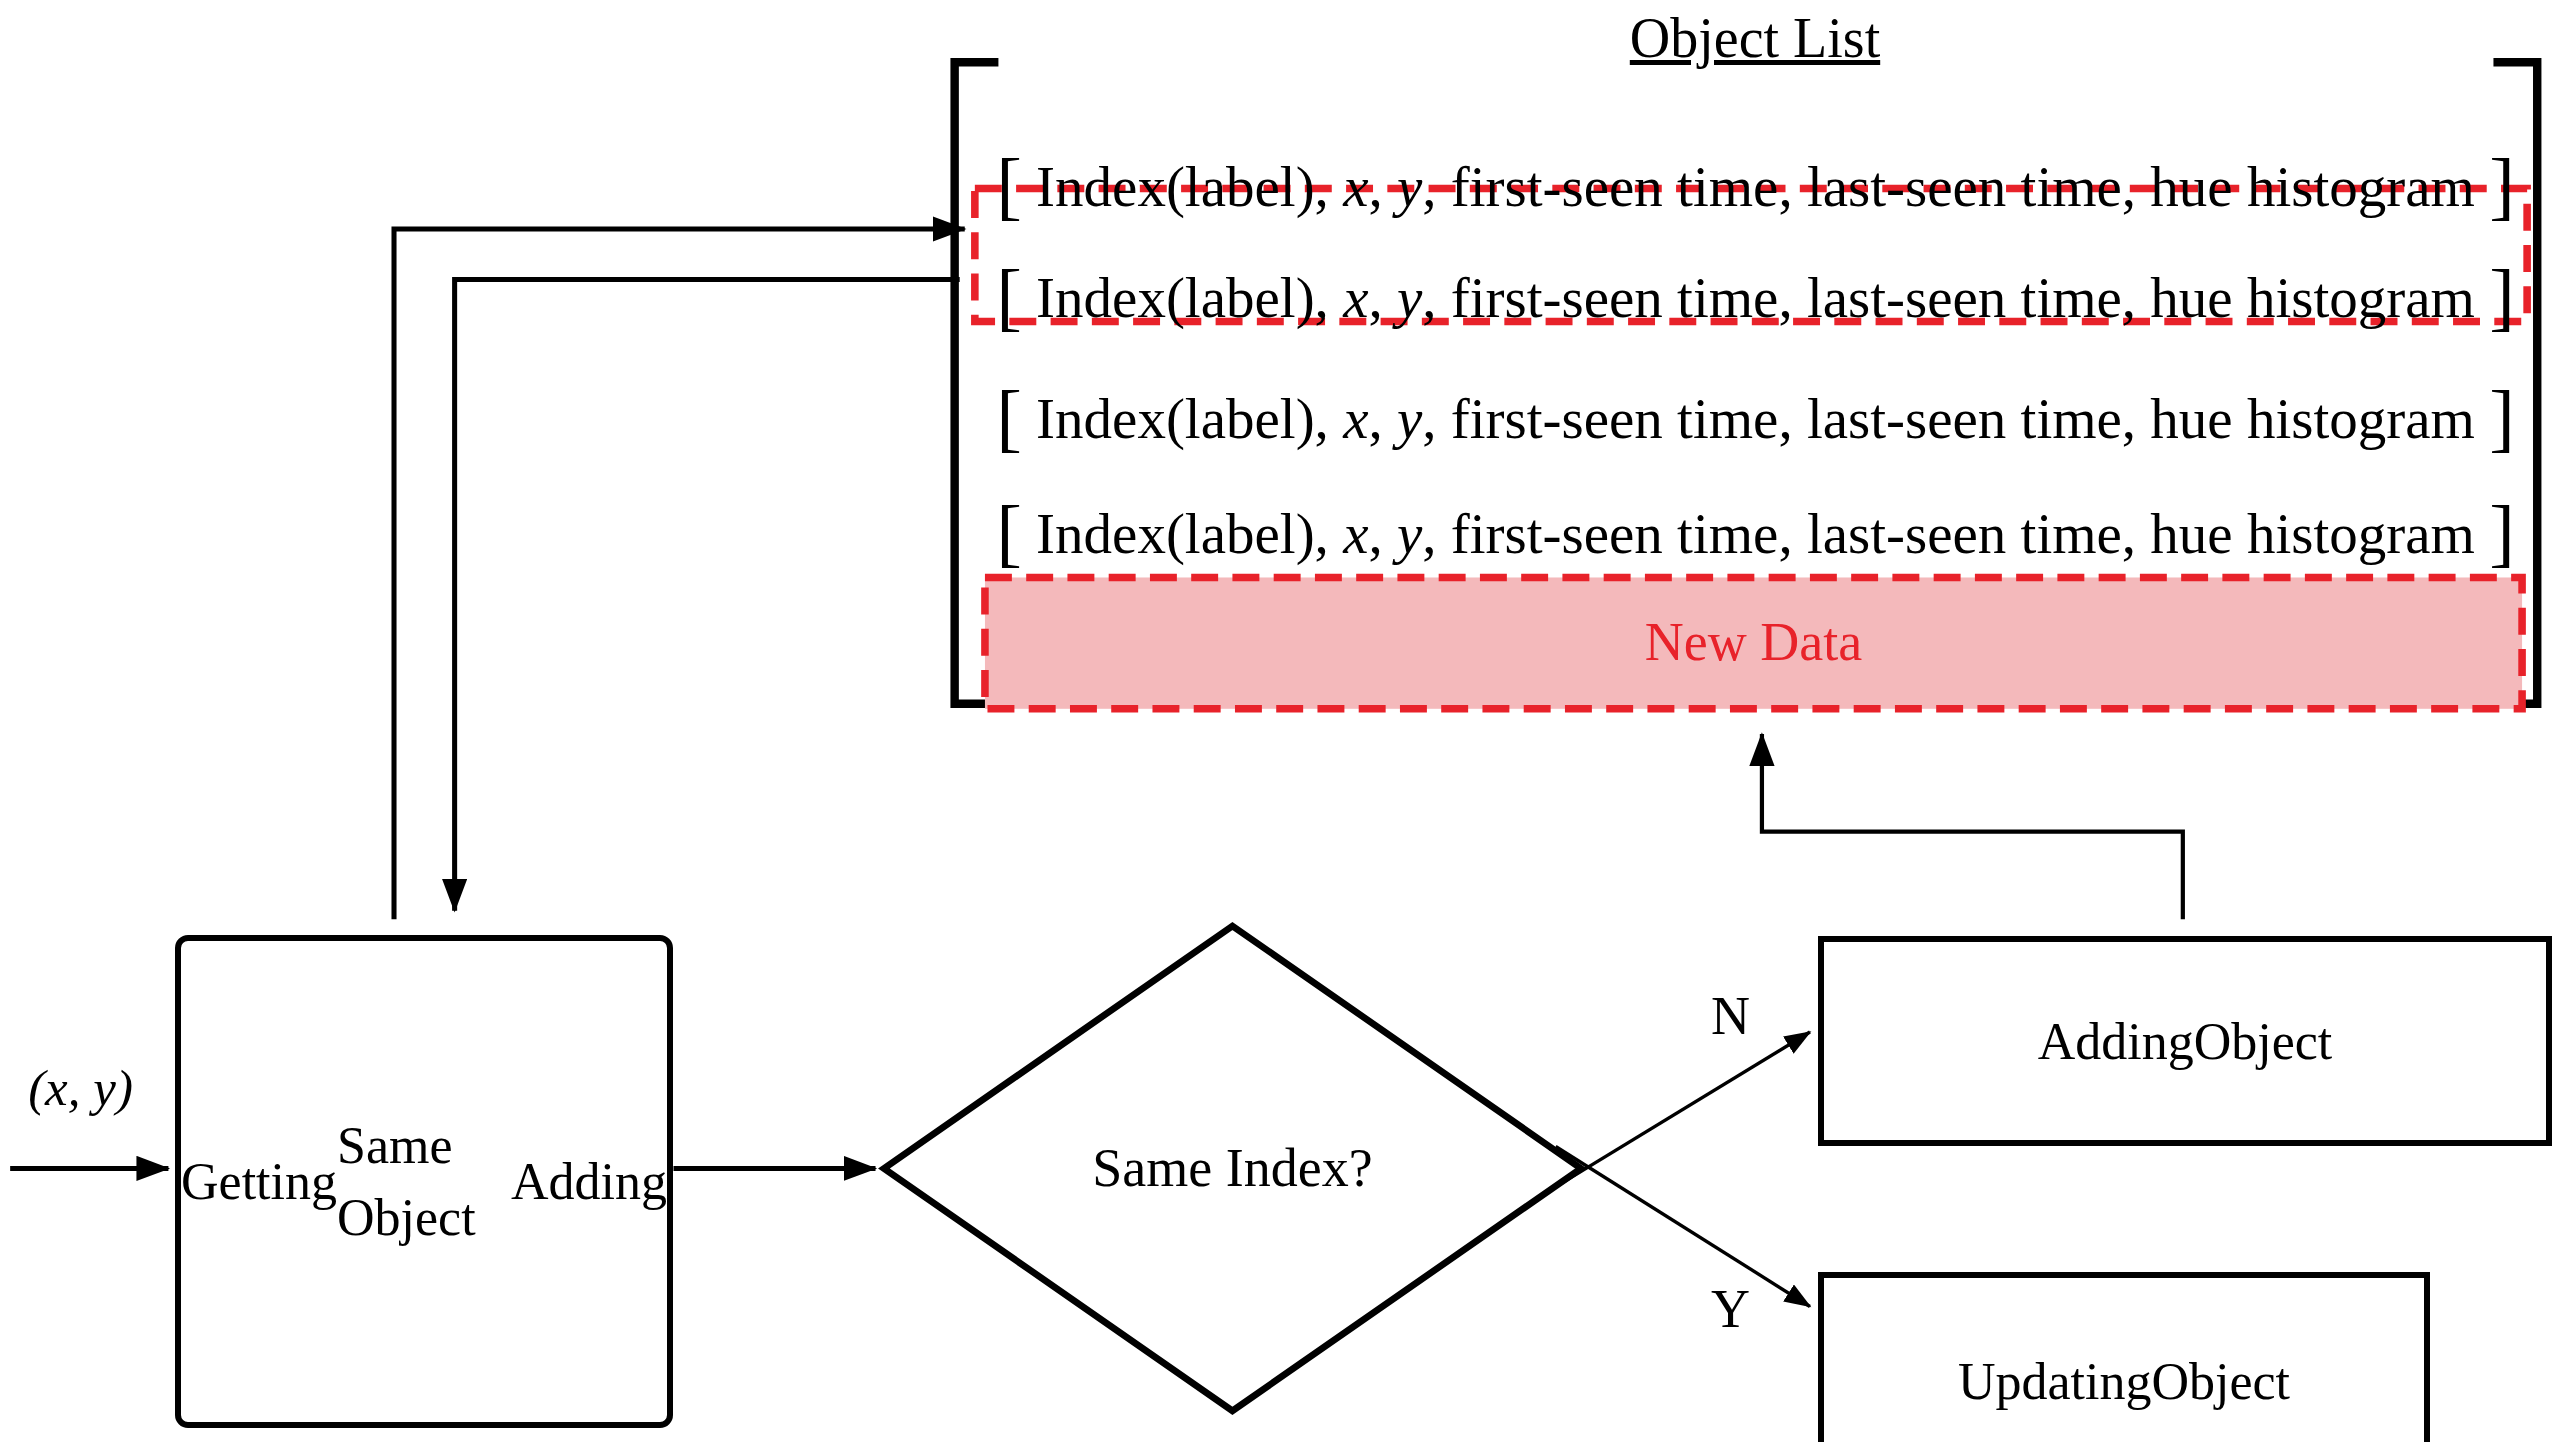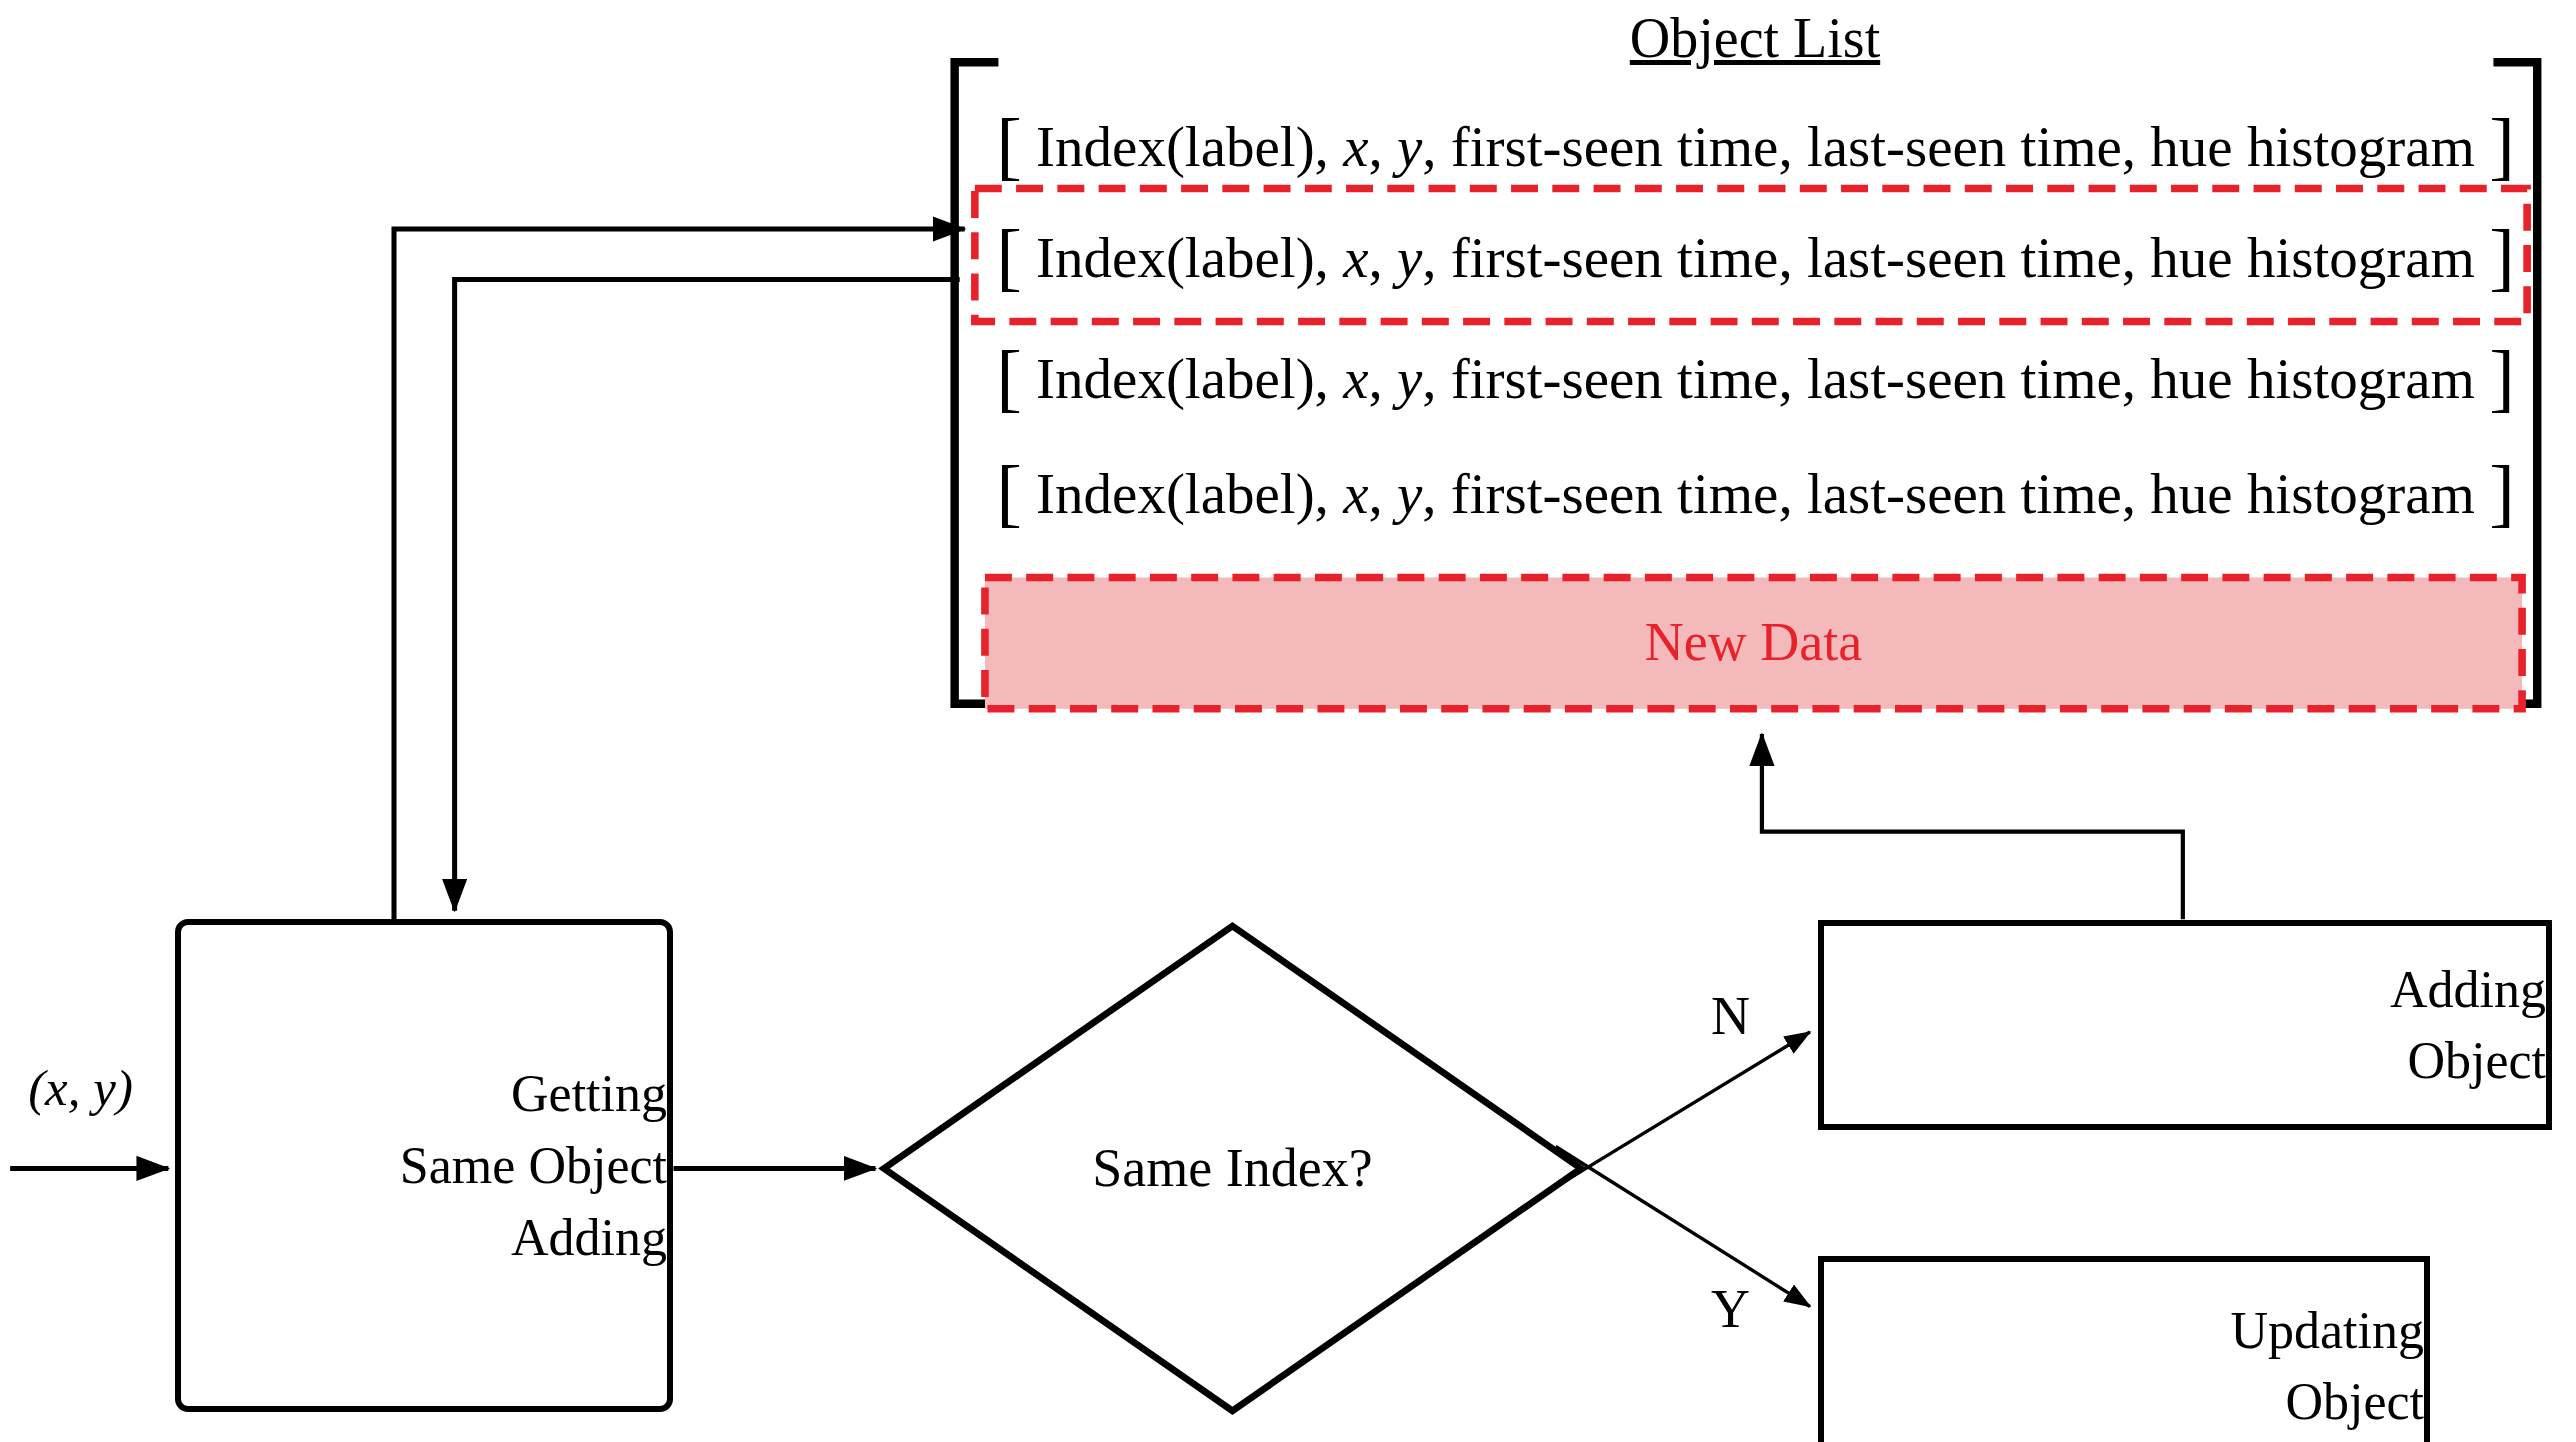--- a/index.html
+++ b/index.html
@@ -6,31 +6,31 @@
   #canvas{
     position:relative;width:2576px;height:1442px;background:#ffffff;overflow:hidden;
     font-family:"Liberation Serif","DejaVu Serif",serif;color:#000;
   }
   #wires{position:absolute;left:0;top:0;width:2576px;height:1442px;}
   .txt{position:absolute;white-space:nowrap;text-align:center;}
   .it{font-style:italic;}
   
   .list-row{
     position:absolute;left:977px;width:1557px;height:84px;
-    font-size:57px;line-height:84px;text-align:center;white-space:nowrap;
+    font-size:57px;line-height:84px;text-align:center;white-space:nowrap;margin-top:40px;
   }
   .list-row .brk{font-size:77px;vertical-align:-5px;}
   
   #list-title{left:968px;top:6.7px;width:1574px;font-size:56px;line-height:62px;text-decoration:underline;}
   
   #new-data-label{left:985px;top:577px;width:1537px;height:131px;
     font-size:54px;line-height:131px;color:var(--red);}
   
   .fbox{position:absolute;border:6.7px solid #000;background:#fff;box-sizing:border-box;
-    display:flex;flex-direction:column;align-items:flex-end;justify-content:center;}
+    display:flex;align-items:center;justify-content:center;margin-top:16px;}
   #getting-box{left:175px;top:919px;width:498px;height:493px;border-radius:13px;}
   #getting-box .line{font-size:52px;line-height:72px;}
   #adding-box{left:1818px;top:920px;width:734px;height:210px;}
   #updating-box{left:1818px;top:1256px;width:612px;height:219px;}
   .fbox .line2{font-size:52px;line-height:71px;}
   #decision-label{left:980px;top:1126px;width:505px;font-size:54px;line-height:84px;}
   #input-label{left:9px;top:1059px;width:143px;font-size:51px;line-height:59px;}
   .branch{width:93px;font-size:54px;line-height:62px;}
   #n-label{left:1684px;top:985px;}
   #y-label{left:1684px;top:1278px;}

